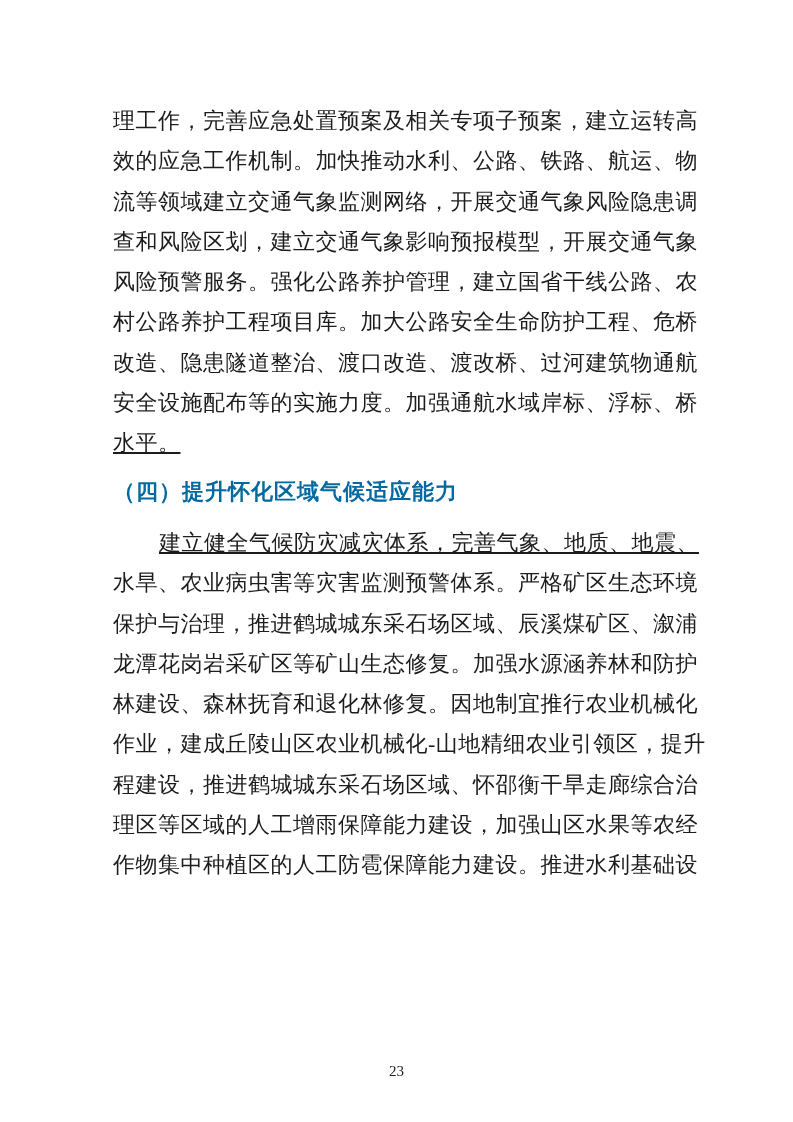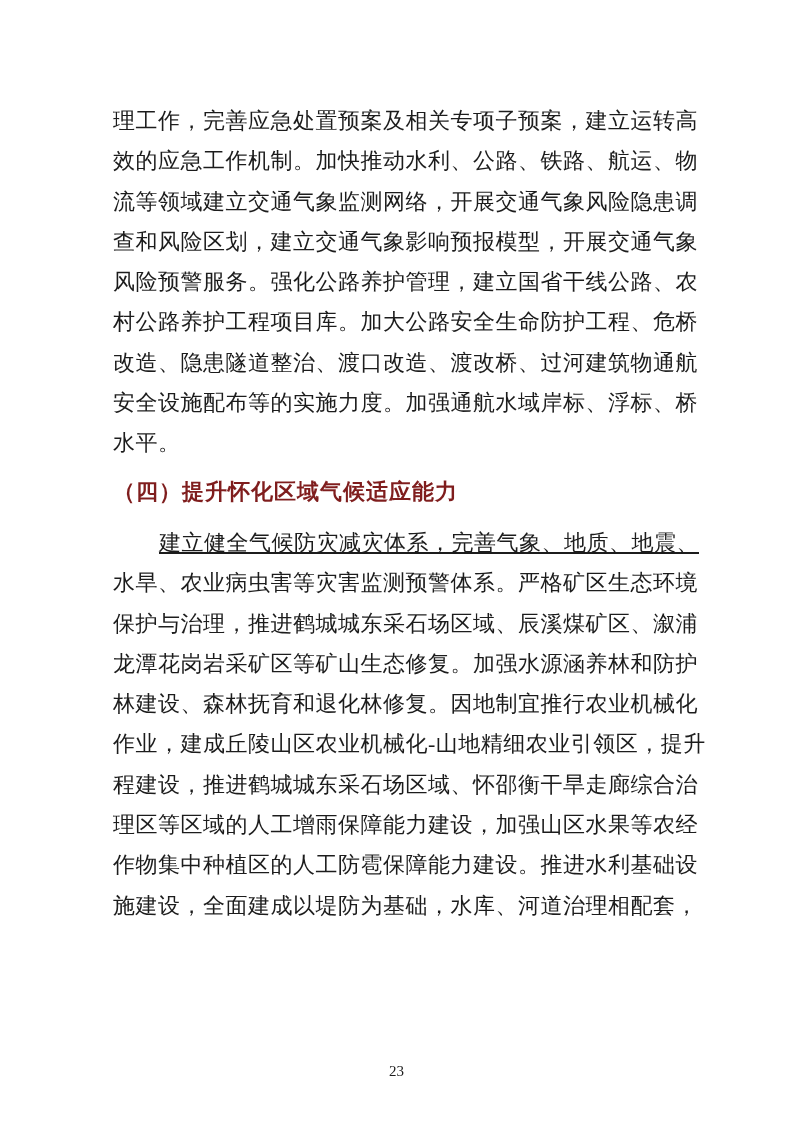--- a/index.html
+++ b/index.html
@@ -26,30 +26,31 @@
     line-height: 40.3px;
     color: #1c1c1c;
     text-align: justify;
     text-align-last: justify;
     text-justify: inter-character;
     white-space: nowrap;
     letter-spacing: 0.5px;
   }
   .line.short {
     text-align-last: left;
+    text-decoration: underline;
   }
   .line.indent {
     text-indent: 46px;
     text-decoration: underline;
   }
   .heading {
     font-size: 22px;
     line-height: 40.3px;
     font-weight: bold;
-    color: #7f1d1d;
+    color: #0369a1;
     margin-top: 8px;
     margin-bottom: 11px;
     text-align: left;
     text-align-last: left;
     white-space: nowrap;
     letter-spacing: 1px;
   }
   .page-number {
     position: absolute;
     left: 0;
@@ -83,19 +84,18 @@
     <div>
       <div class="line indent">建立健全气候防灾减灾体系，完善气象、地质、地震、</div>
       <div class="line">水旱、农业病虫害等灾害监测预警体系。严格矿区生态环境</div>
       <div class="line">保护与治理，推进鹤城城东采石场区域、辰溪煤矿区、溆浦</div>
       <div class="line">龙潭花岗岩采矿区等矿山生态修复。加强水源涵养林和防护</div>
       <div class="line">林建设、森林抚育和退化林修复。因地制宜推行农业机械化</div>
       <div class="line">作业，建成丘陵山区农业机械化-山地精细农业引领区，提升</div>
       <div class="line">程建设，推进鹤城城东采石场区域、怀邵衡干旱走廊综合治</div>
       <div class="line">理区等区域的人工增雨保障能力建设，加强山区水果等农经</div>
       <div class="line">作物集中种植区的人工防雹保障能力建设。推进水利基础设</div>
-      <div class="line">施建设，全面建成以堤防为基础，水库、河道治理相配套，</div>
     </div>
 
   </div>
 
   <div class="page-number">23</div>
 </div>
 
 </body></html>

